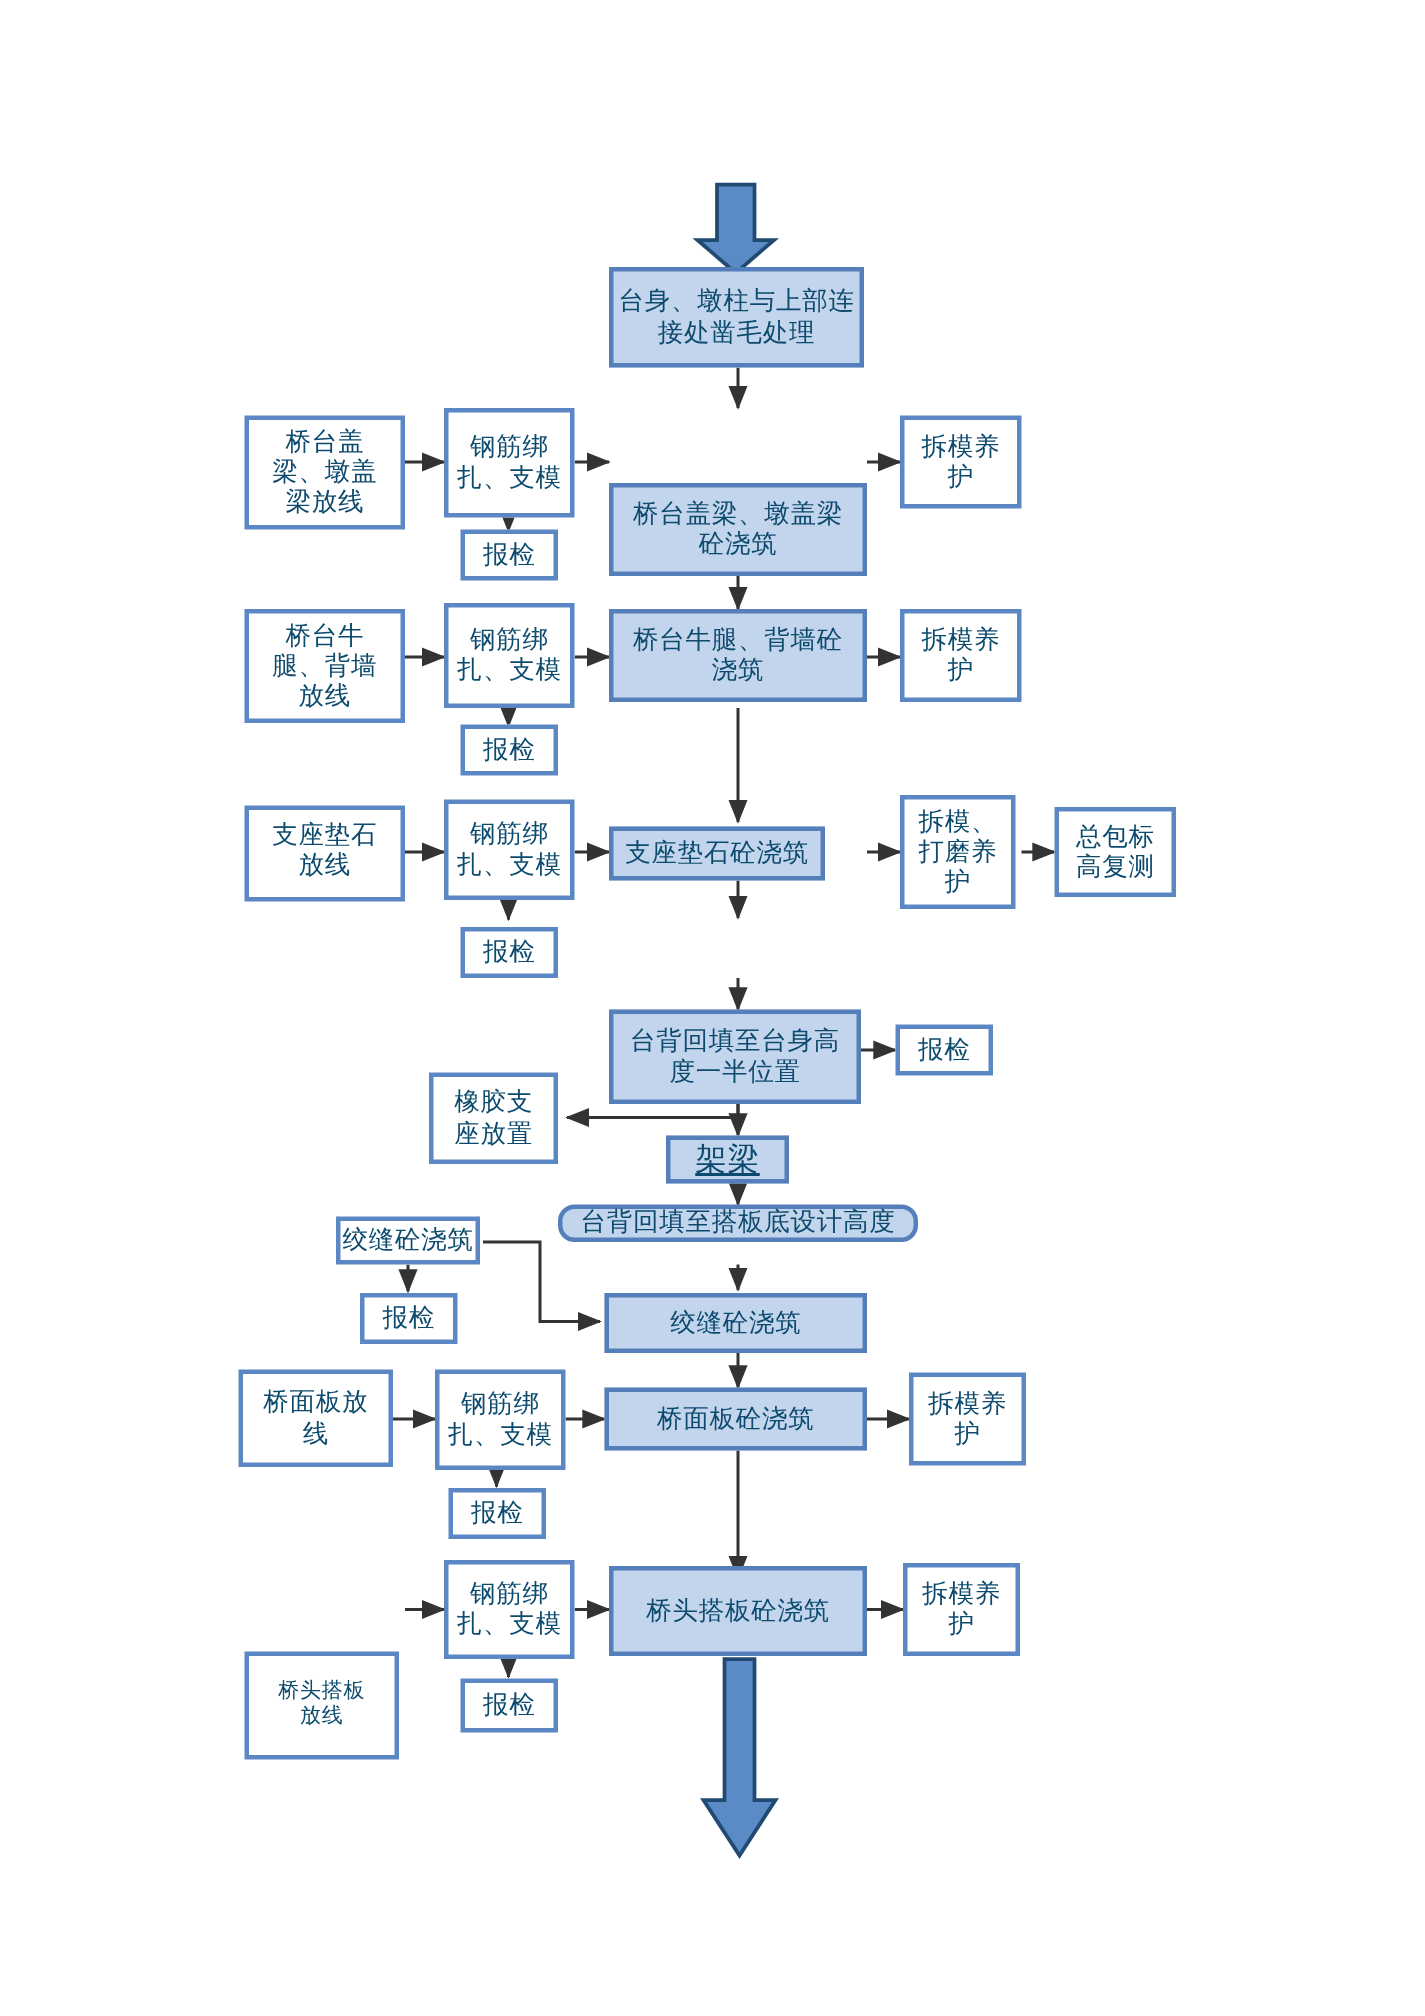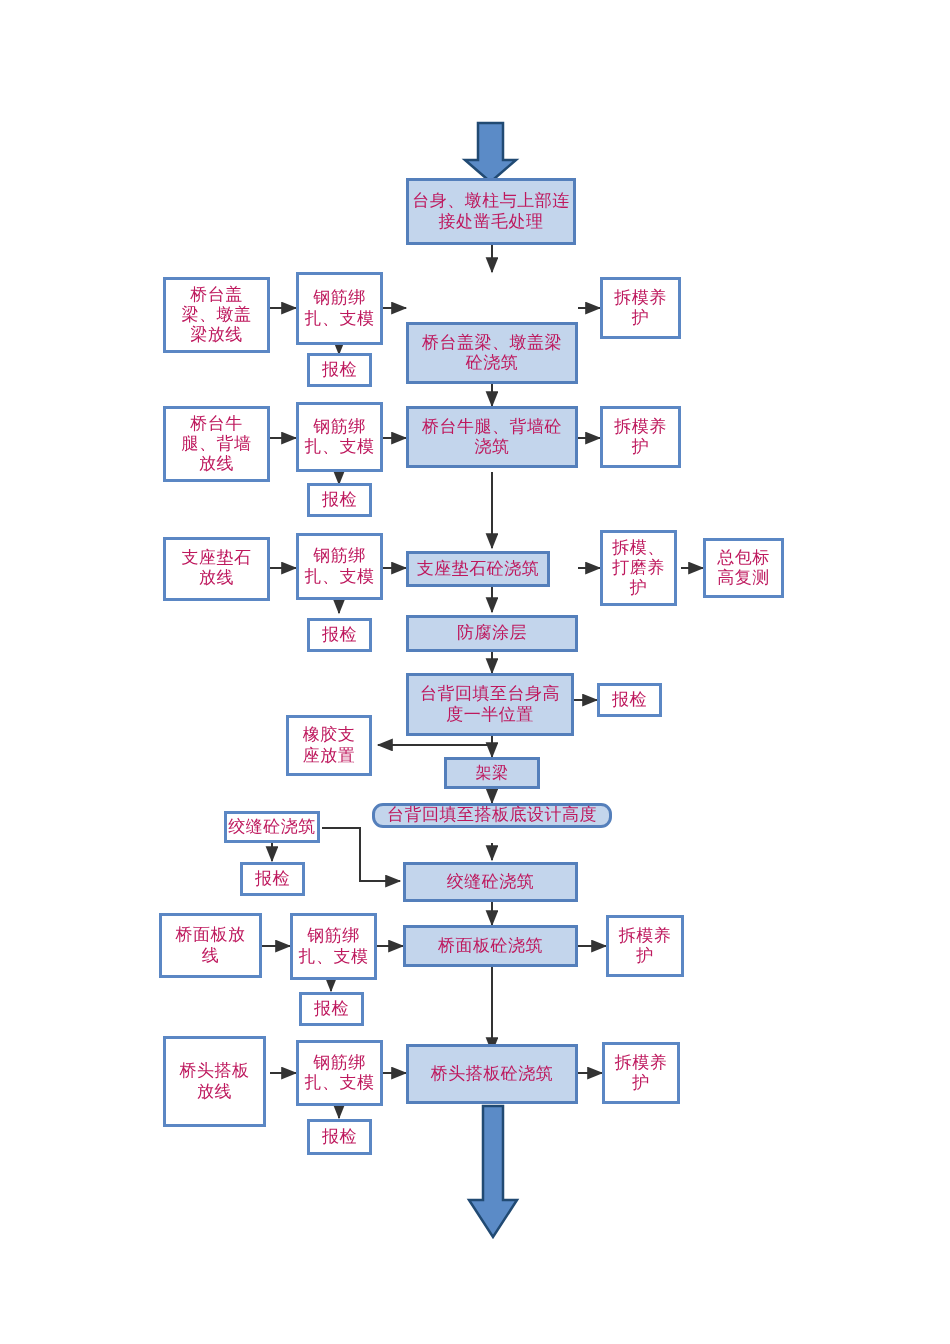--- a/index.html
+++ b/index.html
@@ -21,21 +21,21 @@
     height: 1344px;
   }
   .node {
     position: absolute;
     box-sizing: border-box;
     display: flex;
     align-items: center;
     justify-content: center;
     text-align: center;
     line-height: 1.18;
-    color: #be185d;
+    color: #0c4a6e;
     letter-spacing: 0.5px;
     white-space: pre-line;
     font-weight: 400;
   }
   
   .n-fill {
     background: #c3d5ec;
     border: 3px solid #547fbb;
   }
   
@@ -162,31 +162,30 @@
 
   <div class="node n-fill" style="left:406px; top:551px; width:144px; height:36px; font-size:17px;">支座垫石砼浇筑</div>
 
   <div class="node n-plain" style="left:600px; top:530px; width:77px; height:76px; font-size:17px;">拆模、
 打磨养
 护</div>
 
   <div class="node n-plain" style="left:703px; top:538px; width:81px; height:60px; font-size:17px;">总包标
 高复测</div>
 
-  <div class="node n-fill" style="left:406px; top:615px; width:172px; height:37px; font-size:17px;">防腐涂层</div>
 
   <div class="node n-fill" style="left:406px; top:673px; width:168px; height:63px; font-size:17px;">台背回填至台身高
 度一半位置</div>
 
   <div class="node n-plain" style="left:597px; top:683px; width:65px; height:34px; font-size:17px;">报检</div>
 
   <div class="node n-plain" style="left:286px; top:715px; width:86px; height:61px; font-size:17px;">橡胶支
 座放置</div>
 
-  <div class="node n-fill" style="left:444px; top:757px; width:96px; height:32px; font-size:16px;">架梁</div>
+  <div class="node n-fill" style="left:444px; top:757px; width:82px; height:32px; font-size:21px;text-decoration:underline;">架梁</div>
 
   <div class="node n-plain" style="left:224px; top:811px; width:96px; height:32px; font-size:17px;">绞缝砼浇筑</div>
 
   <div class="node n-plain" style="left:240px; top:862px; width:65px; height:34px; font-size:17px;">报检</div>
 
   <div class="node n-fill" style="left:372px; top:803px; width:240px; height:25px; font-size:17px;border-radius:11px;">台背回填至搭板底设计高度</div>
 
   <div class="node n-fill" style="left:403px; top:862px; width:175px; height:40px; font-size:17px;">绞缝砼浇筑</div>
 
   <div class="node n-plain" style="left:159px; top:913px; width:103px; height:65px; font-size:17px;">桥面板放
@@ -195,21 +194,21 @@
   <div class="node n-plain" style="left:290px; top:913px; width:87px; height:67px; font-size:17px;">钢筋绑
 扎、支模</div>
 
   <div class="node n-plain" style="left:299px; top:992px; width:65px; height:34px; font-size:17px;">报检</div>
 
   <div class="node n-fill" style="left:403px; top:925px; width:175px; height:42px; font-size:17px;">桥面板砼浇筑</div>
 
   <div class="node n-plain" style="left:606px; top:915px; width:78px; height:62px; font-size:17px;">拆模养
 护</div>
 
-  <div class="node n-plain" style="left:163px; top:1036px; width:103px; height:91px; font-size:17px;">桥头搭板
+  <div class="node n-plain" style="left:163px; top:1101px; width:103px; height:72px; font-size:14px;">桥头搭板
 放线</div>
 
   <div class="node n-plain" style="left:296px; top:1040px; width:87px; height:66px; font-size:17px;">钢筋绑
 扎、支模</div>
 
   <div class="node n-plain" style="left:307px; top:1119px; width:65px; height:36px; font-size:17px;">报检</div>
 
   <div class="node n-fill" style="left:406px; top:1044px; width:172px; height:60px; font-size:17px;">桥头搭板砼浇筑</div>
 
   <div class="node n-plain" style="left:602px; top:1042px; width:78px; height:62px; font-size:17px;">拆模养

